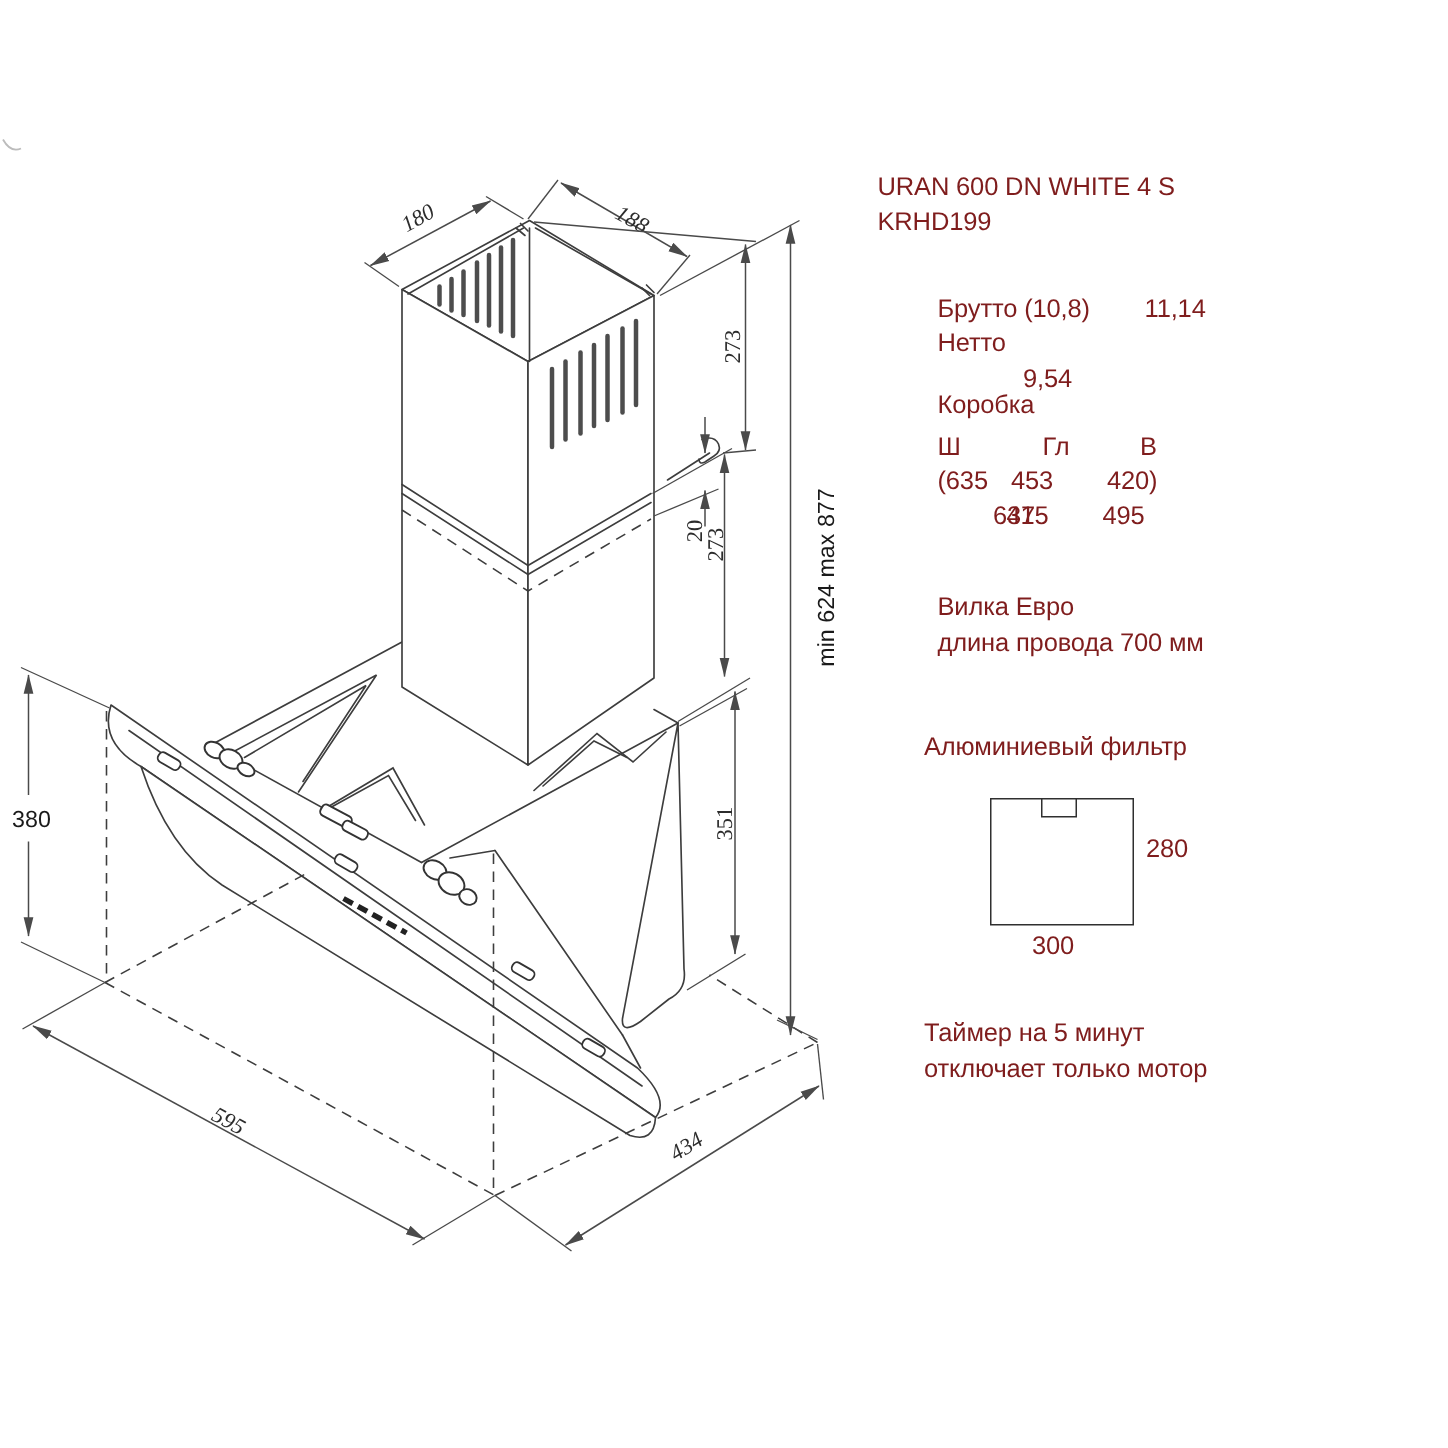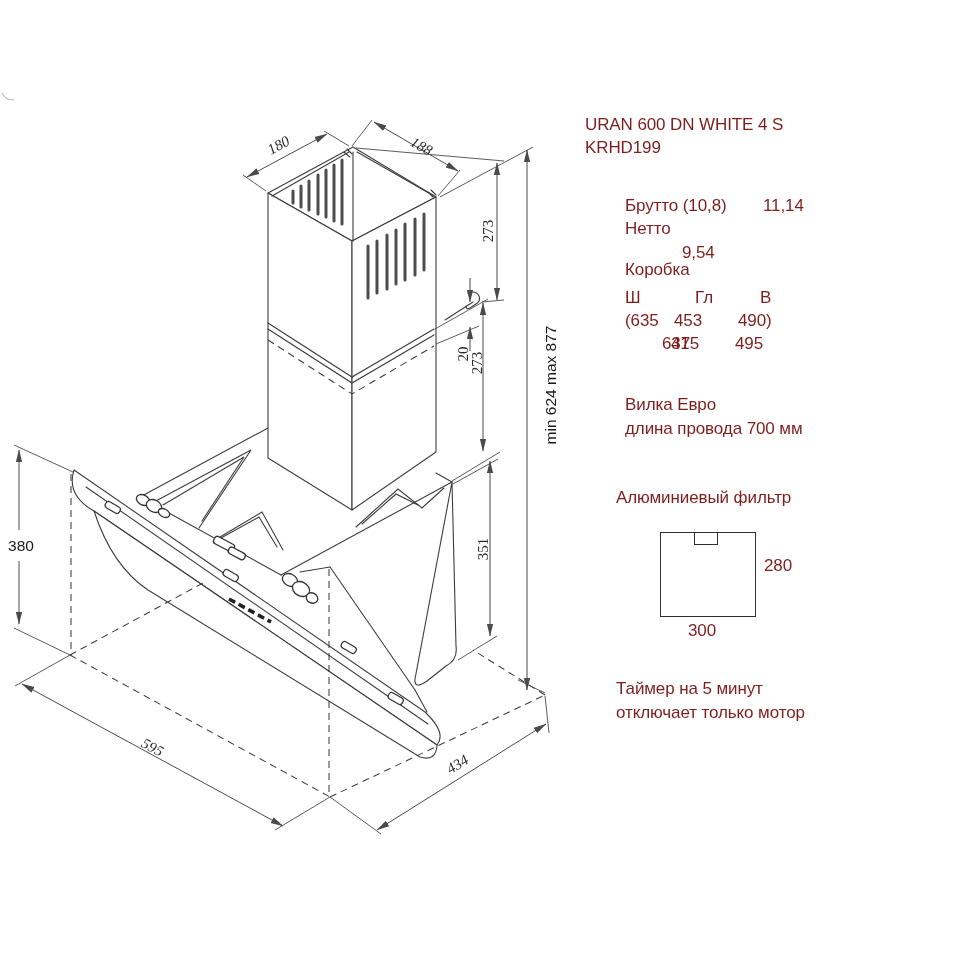--- a/index.html
+++ b/index.html
@@ -200,21 +200,21 @@
   <div class="t" style="left:731px;top:197px;margin-left:32px;">11,14</div>
   <div class="t" style="left:625px;top:220px;">Нетто</div>
   <div class="t" style="left:682px;top:220px;margin-top:24px;">9,54</div>
 
   <div class="t" style="left:625px;top:261px;">Коробка</div>
   <div class="t" style="left:625px;top:289px;">Ш</div>
   <div class="t" style="left:683px;top:289px;margin-left:12px;">Гл</div>
   <div class="t" style="left:760px;top:289px;">В</div>
   <div class="t" style="left:625px;top:312px;">(635</div>
   <div class="t" style="left:674px;top:312px;">453</div>
-  <div class="t" style="left:738px;top:312px;">490)</div>
+  <div class="t" style="left:738px;top:312px;">420)</div>
   <div class="t" style="left:625px;top:335px;margin-left:37px;">637</div>
   <div class="t" style="left:671px;top:335px;">415</div>
   <div class="t" style="left:735px;top:335px;">495</div>
 
   <div class="t" style="left:625px;top:396px;">Вилка Евро</div>
   <div class="t" style="left:625px;top:420px;">длина провода 700 мм</div>
 
   <div class="t" style="left:616px;top:489px;">Алюминиевый фильтр</div>
   <div class="filter-box">
     <div class="filter-tab"></div>

